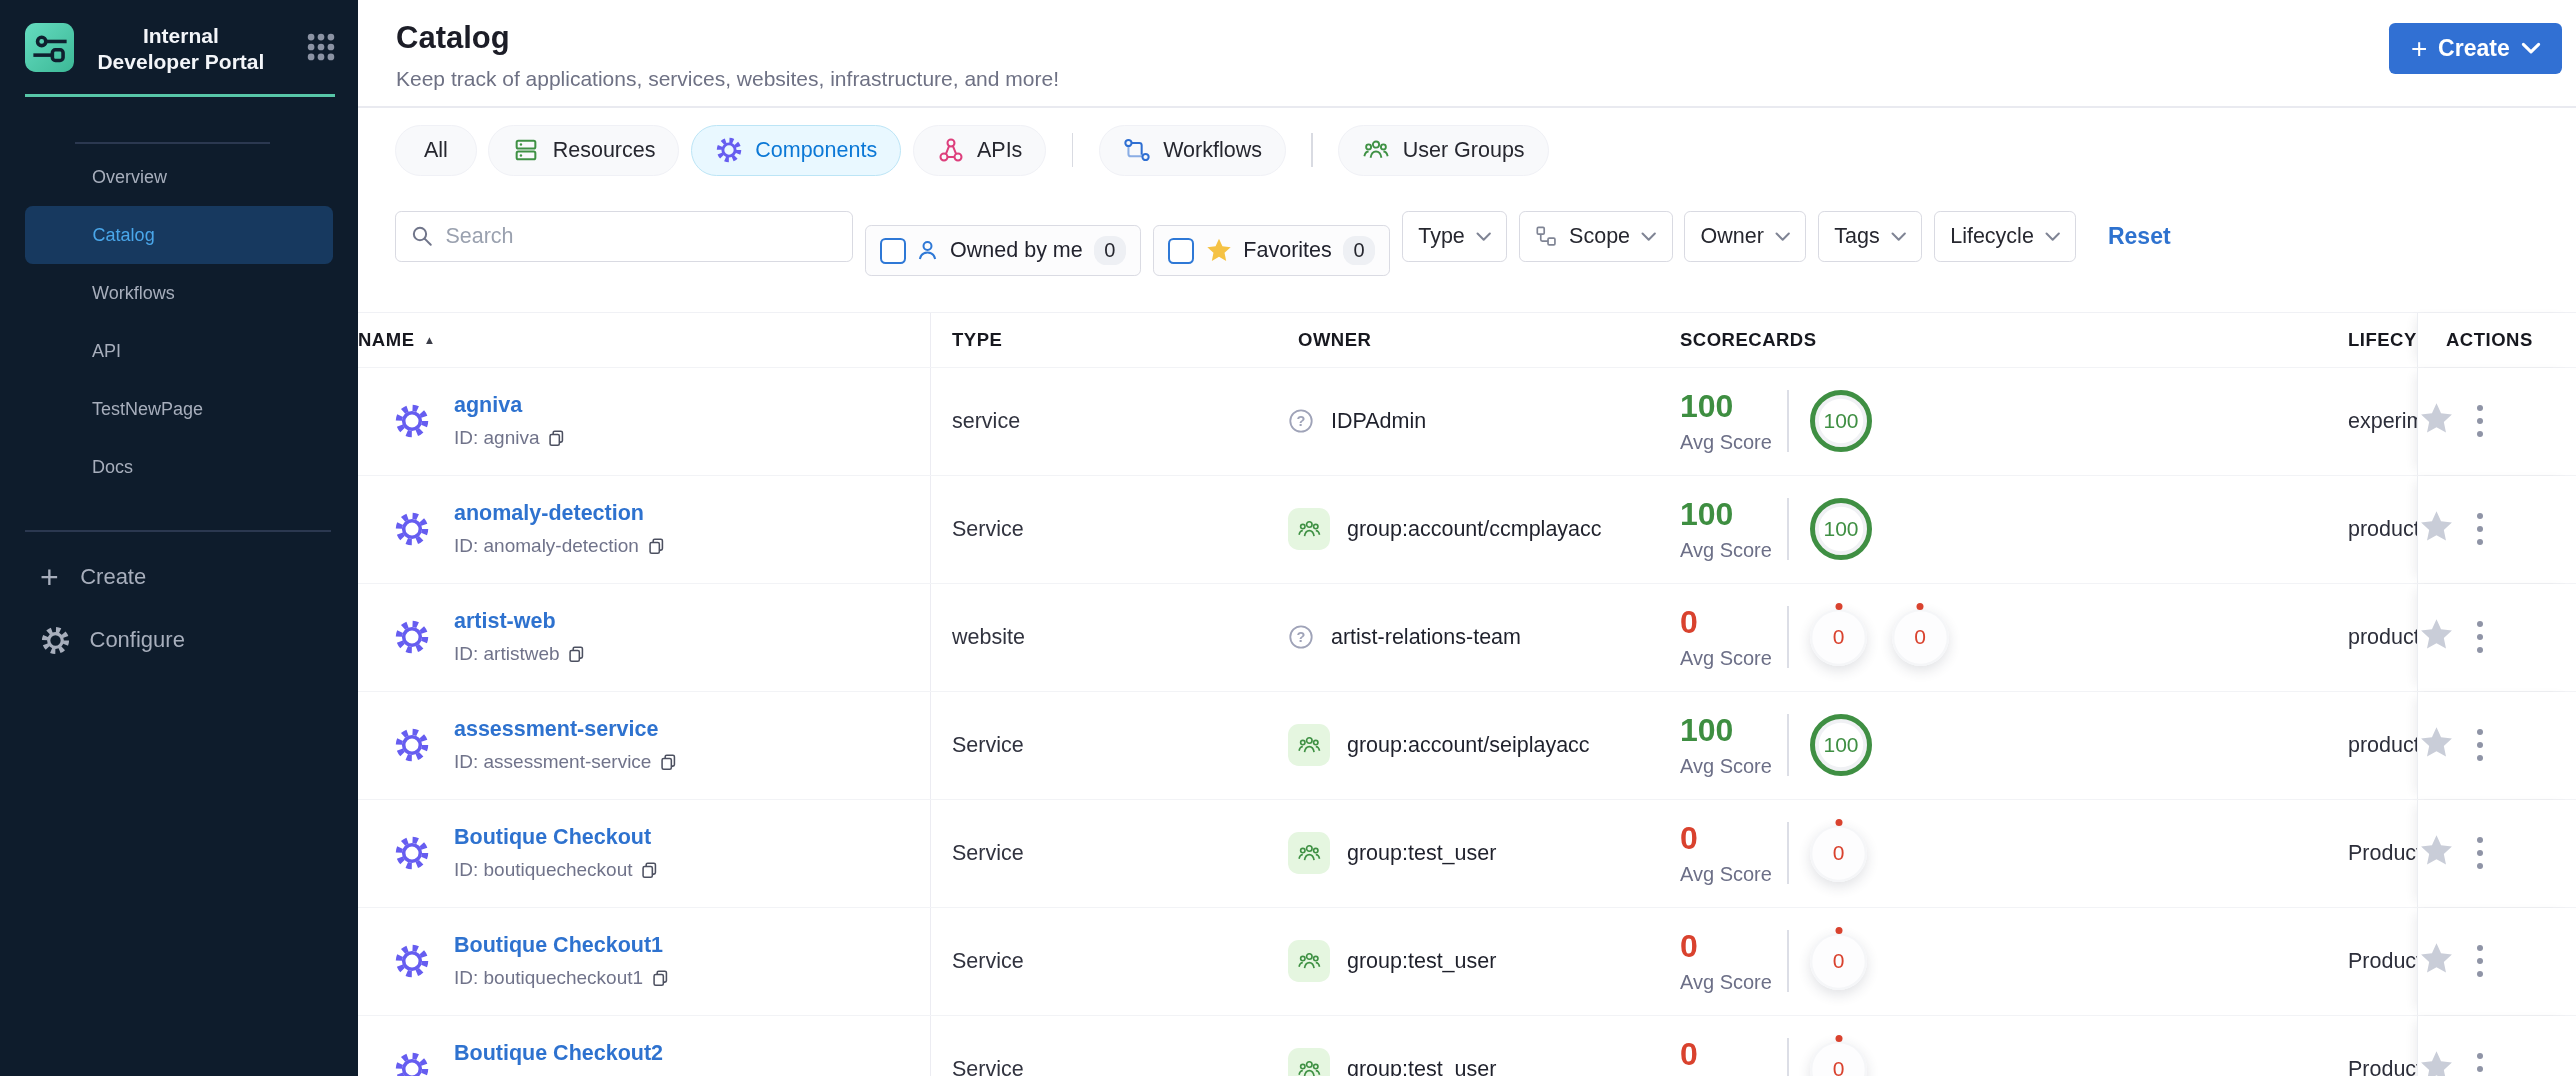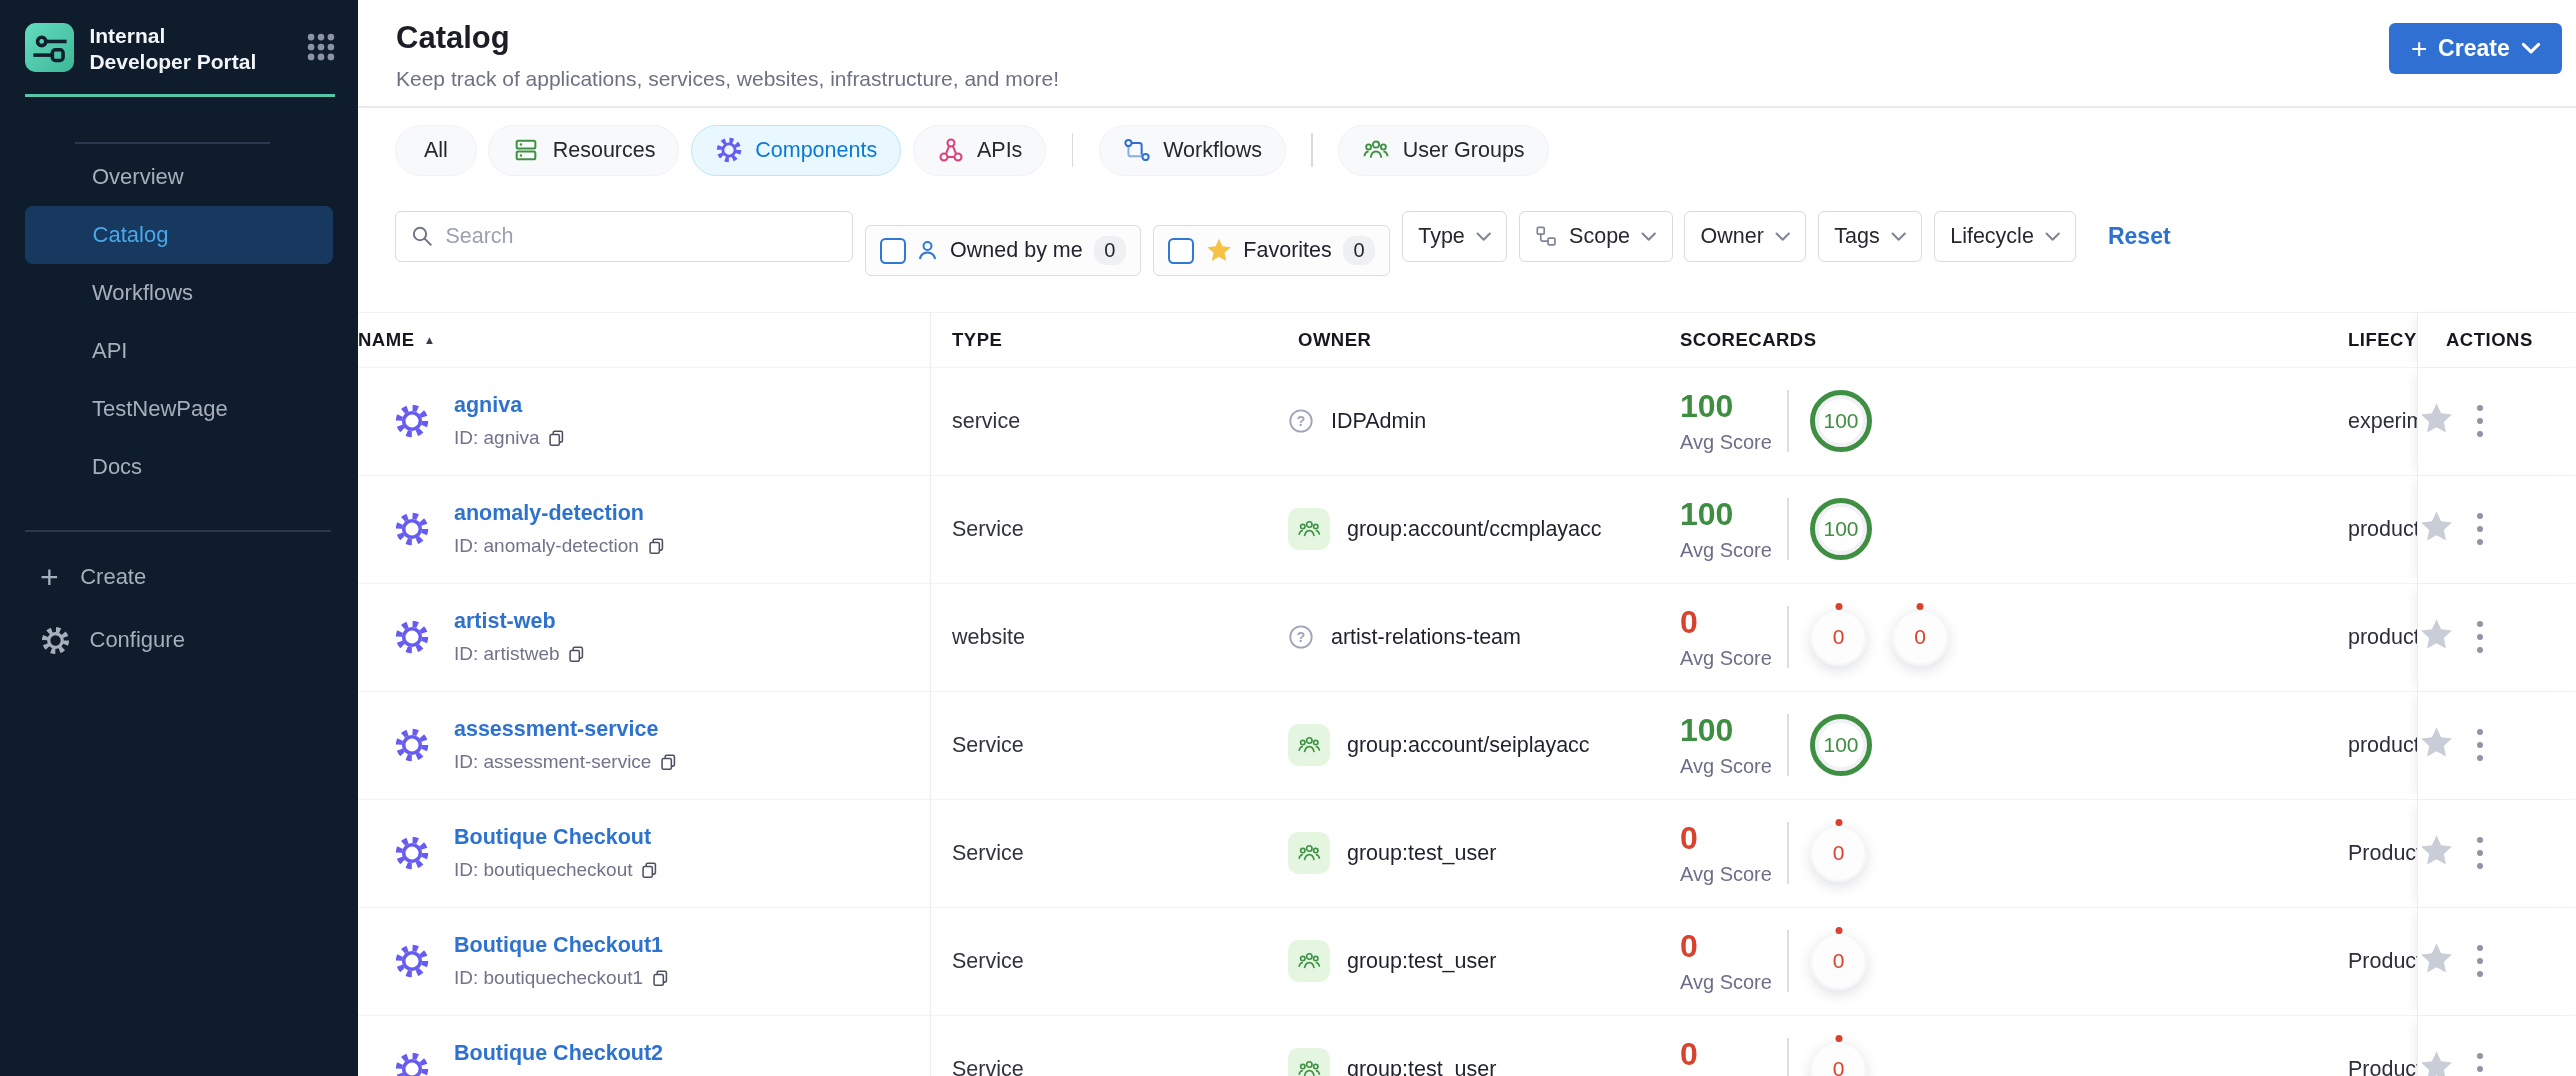--- a/index.html
+++ b/index.html
@@ -7,27 +7,27 @@
               font-family:"Liberation Sans", sans-serif; }
 
   
   .sidebar { position:absolute; left:0; top:0; width:358px; height:1077px;
              background:#0e1c2c; }
   .logo-row { display:flex; align-items:flex-start; padding:23px 21.5px 0 25px; }
   .logo-box { width:49px; height:49px; border-radius:10.8px; flex:0 0 auto;
               background:linear-gradient(135deg,#65dcc0,#3cb896);
               display:flex; align-items:center; justify-content:center; }
   .logo-title { margin-left:15.4px; font-size:21px; line-height:26px; font-weight:700;
-                color:#f3f5f9; width:183px; }
+                color:#f3f5f9; width:183px;text-align:center; }
   .grid-icon { margin-left:auto; margin-top:7.7px; }
   .teal-rule { height:3.8px; background:#57c6a8; margin:18.5px 23px 0 25px; }
   .nav-divider { height:1.5px; background:#2b3850; margin:45px 88px 0 75px; }
   .nav { margin-top:4.6px; }
   .nav-item { height:58px; display:flex; align-items:center; padding-left:92px;
-              font-size:22px; color:#a7aebc; cursor:pointer; }
+              font-size:18px; color:#a7aebc; cursor:pointer; }
   .nav-item.active { background:#17395f; border-radius:7.7px; margin:0 24.6px;
                      padding-left:68px; color:#4aa7ea; }
   .nav-divider2 { height:1.5px; background:#2b3850; margin:34px 27px 0 25px; }
   .side-action { display:flex; align-items:center; height:63px; padding-left:40px;
                  color:#a7aebc; font-size:22px; cursor:pointer; }
   .side-action .plus-glyph { font-size:32px; font-weight:300; margin-right:21.5px; line-height:1; }
   .side-action svg { margin-right:18.5px; }
   .side-actions { margin-top:14px; }
 
   

